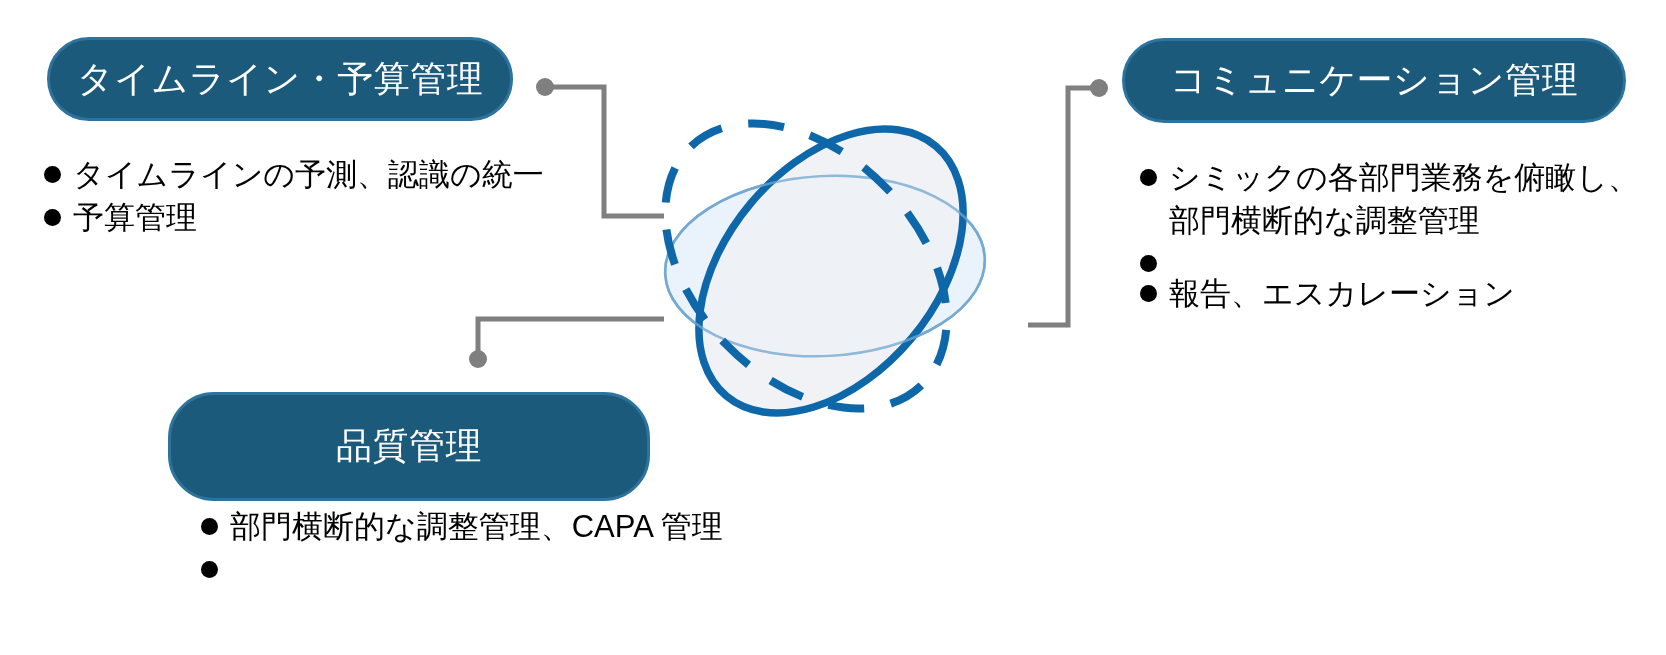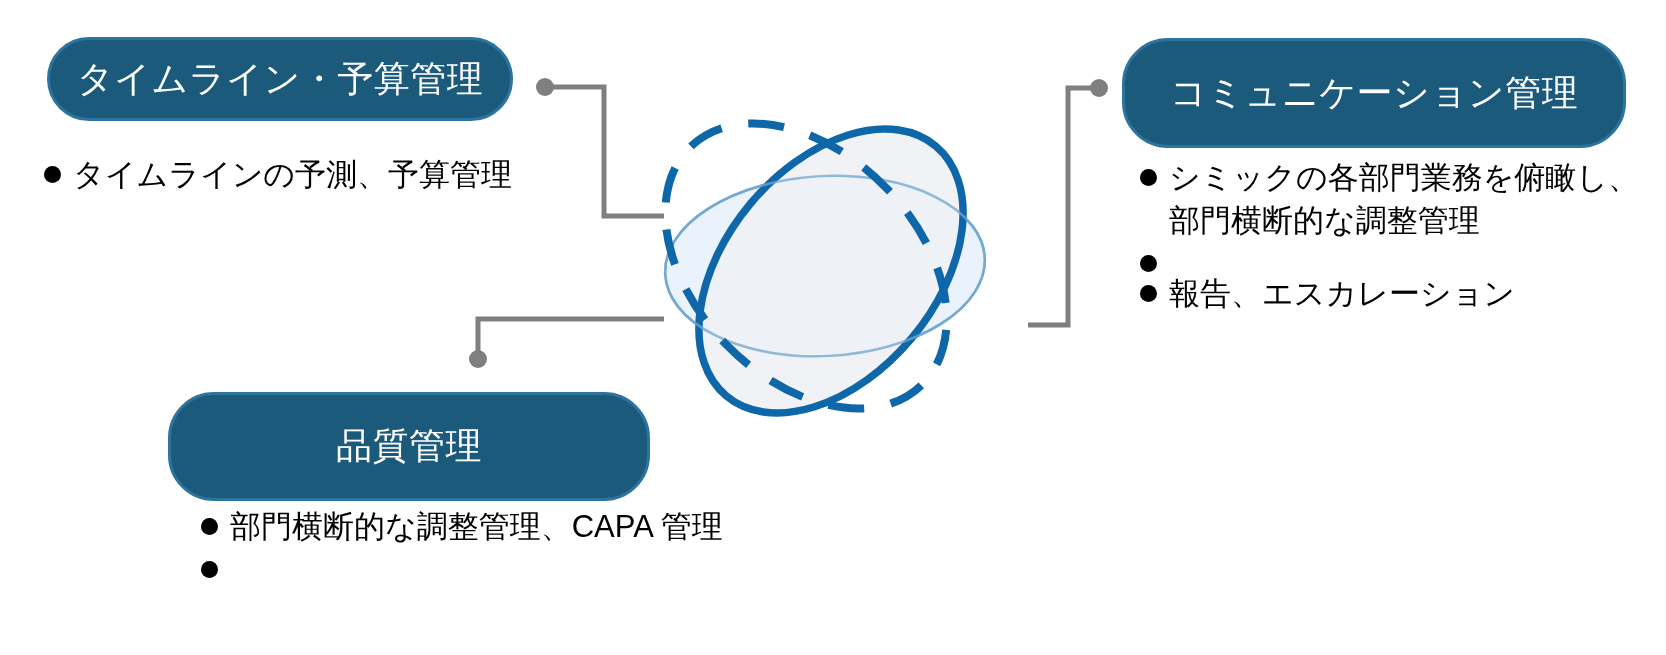--- a/index.html
+++ b/index.html
@@ -11,21 +11,21 @@
   .layer{position:absolute;left:0;top:0;}
   .pill{
     position:absolute;display:flex;align-items:center;justify-content:center;
     background:var(--pill-fill,#1C5A7C);
     border:3px solid var(--pill-border,#2C739E);
     border-radius:46px;box-sizing:border-box;
     color:var(--pill-text,#FFFFFF);
     font-size:36px;letter-spacing:0.5px;white-space:nowrap;text-align:center;
   }
   #pill-timeline{left:47px;top:37px;width:466px;height:84px;}
-  #pill-communication{left:1122px;top:38px;width:504px;height:110px;}
+  #pill-communication{left:1122px;top:38px;width:504px;height:85px;}
   #pill-quality{left:168px;top:392px;width:482px;height:109px;}
   .bullets{position:absolute;}
   #bullets-timeline{left:44px;top:153px;width:520px;}
   #bullets-communication{left:1140px;top:156px;width:540px;}
   #bullets-quality{left:201px;top:505px;width:540px;}
   .bullet-item{
     display:flex;align-items:flex-start;
     font-size:31px;line-height:43px;color:var(--bullet-text,#000000);
   }
   .bullet-dot{
@@ -69,21 +69,25 @@
 <div class="pill" id="pill-communication">
   <span>コミュニケーション管理</span>
 </div>
 <div class="pill" id="pill-quality">
   <span>品質管理</span>
 </div>
 
 <div class="bullets" id="bullets-timeline">
   <div class="bullet-item">
     <span class="bullet-dot"></span>
-    <span class="bullet-text">タイムラインの予測、予算管理</span>
+    <span class="bullet-text">タイムラインの予測、認識の統一</span>
+  </div>
+  <div class="bullet-item">
+    <span class="bullet-dot"></span>
+    <span class="bullet-text">予算管理</span>
   </div>
 </div>
 
 <div class="bullets" id="bullets-communication">
   <div class="bullet-item">
     <span class="bullet-dot"></span>
     <span class="bullet-text">シミックの各部門業務を俯瞰し、
 部門横断的な調整管理</span>
   </div>
   <div class="bullet-item">

